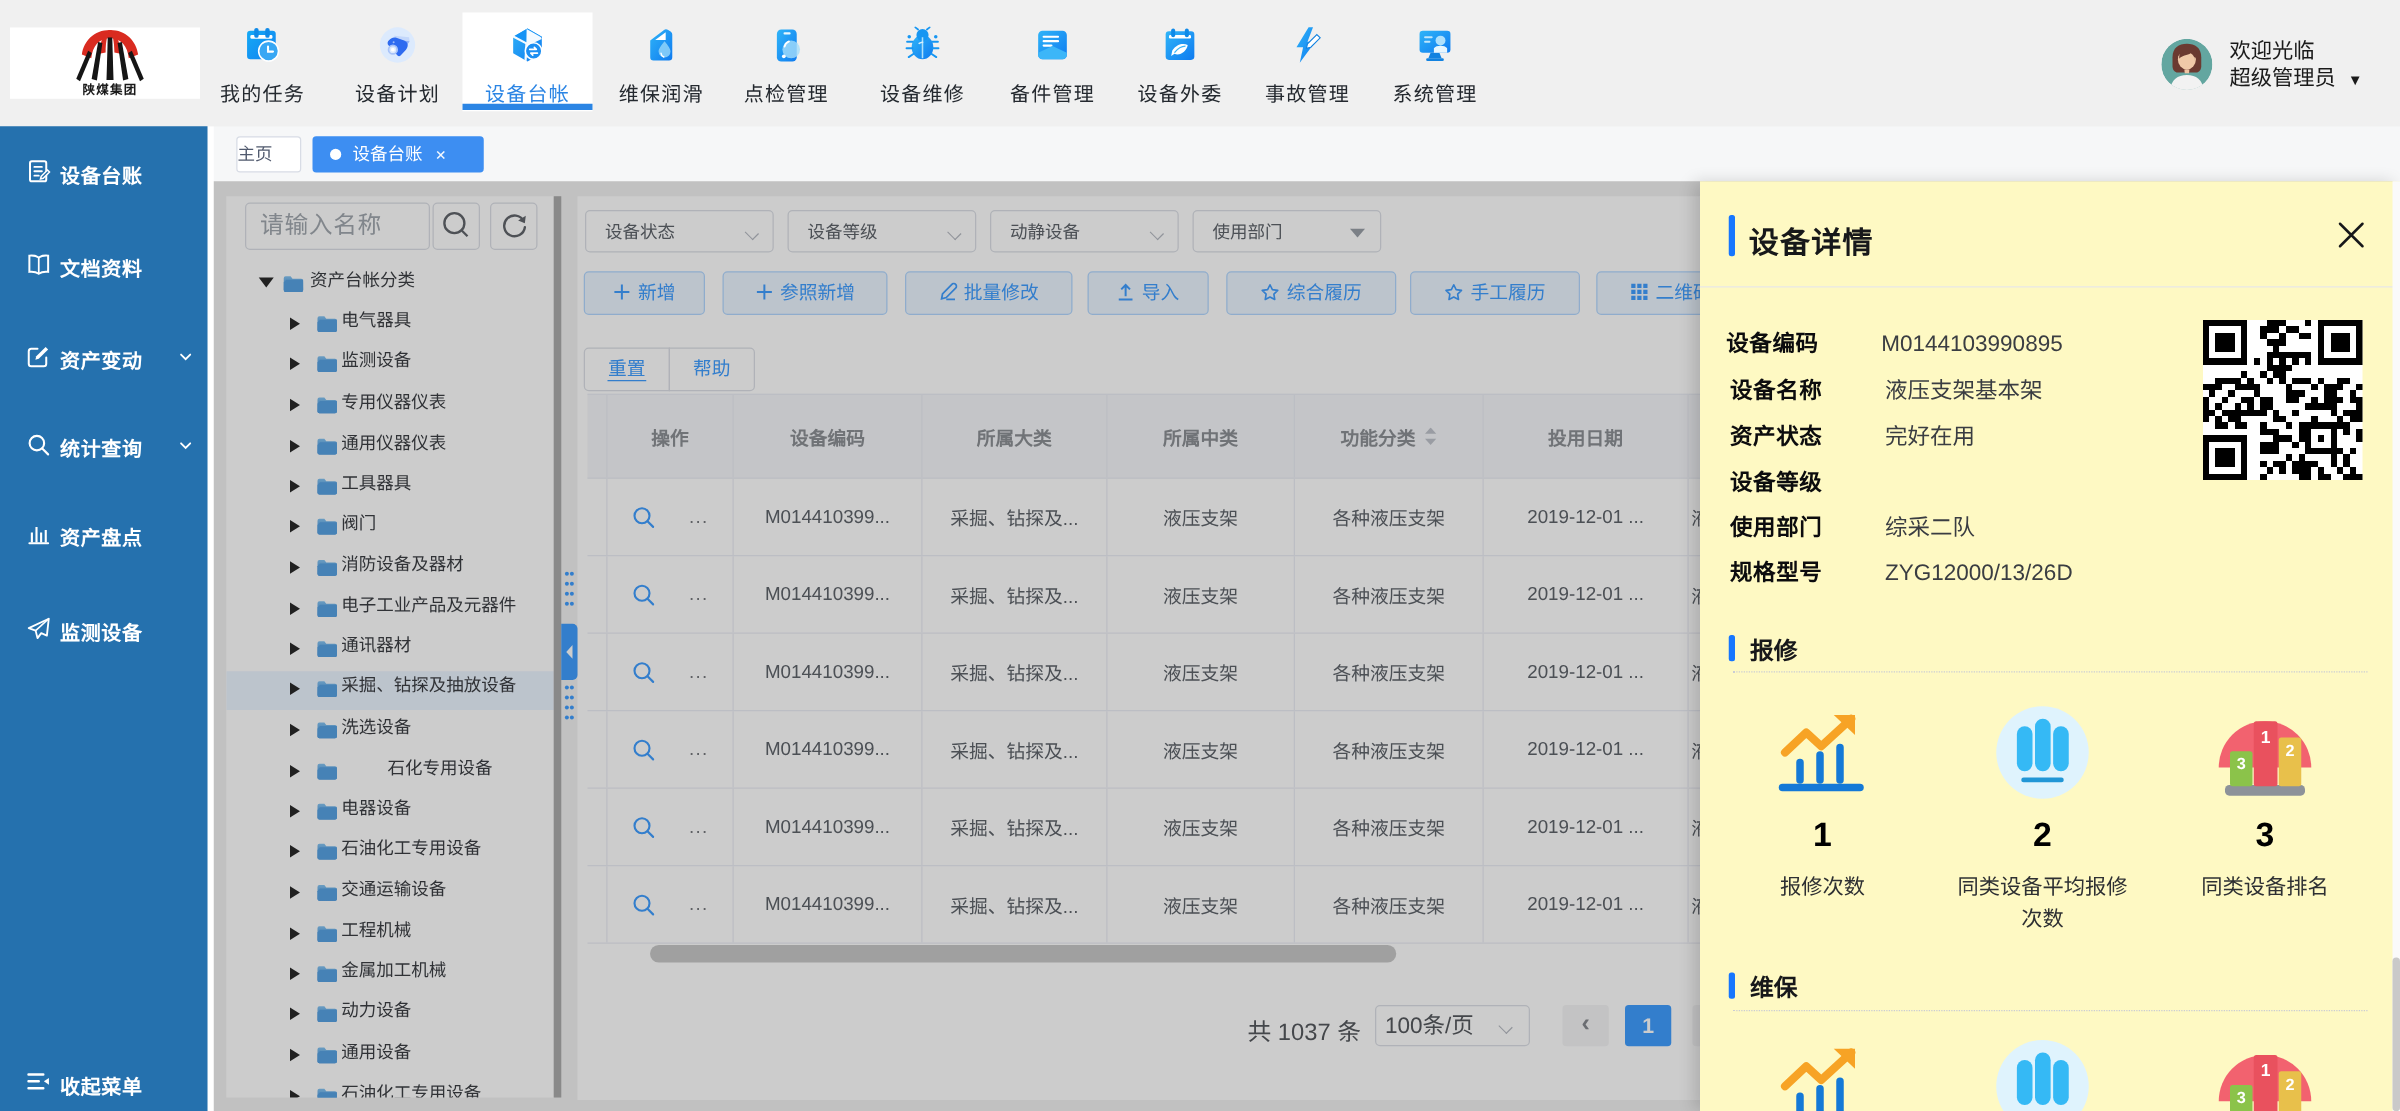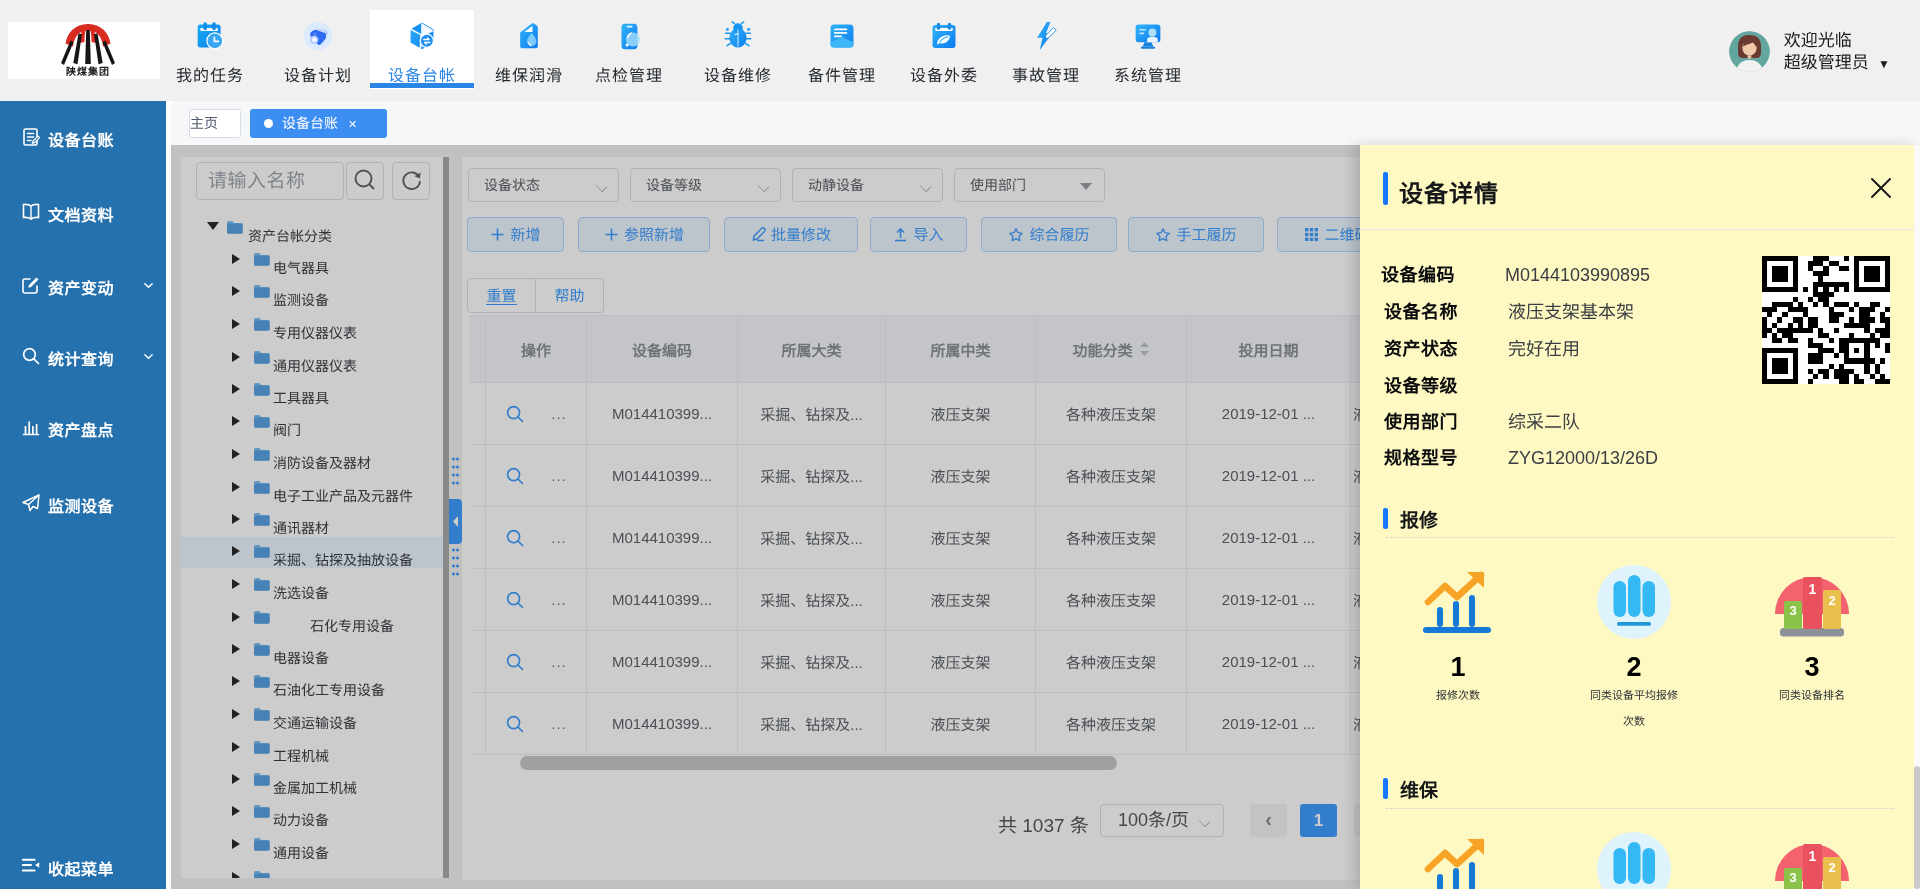--- a/index.html
+++ b/index.html
@@ -34,41 +34,41 @@
 
 .treepanel{position:absolute;left:181px;top:157px;width:263px;height:721px;background:#fff;z-index:1;overflow:hidden;}
 .sinput{position:absolute;left:15px;top:5px;width:148px;height:38px;border:1px solid #dcdfe6;border-radius:4px;background:#fff;font-size:19px;color:#a2a8af;line-height:36px;padding-left:11px;letter-spacing:0.5px;}
 .sbtn{position:absolute;top:5px;width:38px;height:38px;border:1px solid #dcdfe6;border-radius:4px;background:#fff;}
 .trow{position:absolute;left:0;width:263px;height:31px;font-size:14px;color:#3c3f44;}
 .trow.sel{background:#ecf5ff;}
 .caret{position:absolute;top:9px;width:0;height:0;}
 .caret.down{border-left:6px solid transparent;border-right:6px solid transparent;border-top:8px solid #2a2a2a;}
 .caret.right{border-top:5.5px solid transparent;border-bottom:5.5px solid transparent;border-left:8px solid #2a2a2a;}
 .fold{position:absolute;top:7px;width:17px;height:15px;}
-.tlabel{position:absolute;top:12px;white-space:nowrap;text-align:center;}
+.tlabel{position:absolute;top:0;white-space:nowrap;text-align:center;}
 .treescroll{position:absolute;left:443px;top:157px;width:6px;height:721px;background:#e8e8e8;z-index:2;}
 .treethumb{position:absolute;left:0;top:0;width:6px;height:721px;background:#acacac;}
 .split-arrow{position:absolute;left:449px;top:499px;width:13px;height:45px;background:#409eff;border-radius:0 4px 4px 0;z-index:2;}
 .gripdots{position:absolute;left:451px;width:9px;height:32px;z-index:2;}
 
 .tablepanel{position:absolute;left:462px;top:157px;width:1458px;height:723px;background:#fff;z-index:1;overflow:hidden;}
 .selbox{position:absolute;top:11px;height:34px;border:1px solid #dcdfe6;border-radius:4px;background:#fff;font-size:14px;color:#5f646b;line-height:32px;padding-left:15px;}
 .arr{position:absolute;right:12px;top:13px;width:9px;height:9px;border-right:1.5px solid #b6bac2;border-bottom:1.5px solid #b6bac2;transform:rotate(45deg) scale(1,.8);}
 .arrf{position:absolute;right:12px;top:14px;width:0;height:0;border-left:6px solid transparent;border-right:6px solid transparent;border-top:7px solid #9aa0a8;}
 .btn{position:absolute;top:60px;height:35px;border:1px solid #b3d8ff;border-radius:4px;background:#ecf5ff;color:#409eff;font-size:15px;text-align:center;line-height:33px;white-space:nowrap;}
 .btn2{top:121px;background:#fff;border:1px solid #dcdfe6;color:#409eff;}
 
 .dtable{position:absolute;left:8px;top:158px;width:1450px;text-align:center;}
 .dtable .hdr{display:grid;grid-template-columns:16px 101px 151px 148px 150px 151px 164px 561px;height:68px;background:#f5f7fa;border-top:1px solid #ebeef5;border-bottom:1px solid #ebeef5;}
 .dtable .row{display:grid;grid-template-columns:16px 101px 151px 148px 150px 151px 164px 561px;height:62px;border-bottom:1px solid #ebeef5;}
 .dtable .c{border-right:1px solid #ebeef5;display:flex;align-items:center;justify-content:center;font-size:15px;color:#5f646b;overflow:hidden;white-space:nowrap;}
 .dtable .hdr .c{color:#8d9095;font-weight:700;font-size:15px;}
 .hscroll{position:absolute;left:58px;top:599px;width:597px;height:14px;background:#c9c9c9;border-radius:7px;}
 .pgtext{position:absolute;left:536px;top:653px;font-size:19px;color:#56595e;}
-.pgsel{position:absolute;left:638px;top:647px;width:124px;height:33px;border:1px solid #dcdfe6;border-radius:4px;background:#fff;font-size:18px;color:#56595e;line-height:31px;padding-left:17px;}
+.pgsel{position:absolute;left:638px;top:647px;width:124px;height:33px;border:1px solid #dcdfe6;border-radius:4px;background:#fff;font-size:18px;color:#56595e;line-height:31px;padding-left:7px;}
 .pgprev{position:absolute;left:788px;top:647px;width:37px;height:33px;background:#f4f4f5;border-radius:3px;color:#86898f;text-align:center;line-height:31px;font-size:20px;font-weight:700;}
 .pgone{position:absolute;left:838px;top:647px;width:37px;height:33px;background:#409eff;border-radius:3px;color:#fff;text-align:center;line-height:33px;font-size:17px;font-weight:700;}
 
 .overlay{position:absolute;left:171px;top:145px;width:1749px;height:744px;background:rgba(0,0,0,0.2);z-index:40;}
 
 .drawer{position:absolute;left:1360px;top:145px;width:560px;height:744px;background:#fef9c3;z-index:60;box-shadow:-6px 0 12px rgba(0,0,0,0.15);overflow:hidden;}
 .dhead{position:absolute;left:0;top:0;width:560px;height:85px;border-bottom:1px solid #e8e8e8;}
 .bluebar{position:absolute;left:23px;top:27px;width:5px;height:33px;background:#1676fe;border-radius:2px;}
 .dtitle{position:absolute;left:39px;top:29px;font-size:24px;font-weight:700;color:#17181a;letter-spacing:1px;}
 .dclose{position:absolute;right:28px;top:32px;width:22px;height:22px;}
@@ -76,21 +76,21 @@
 .frow .fl{display:inline-block;width:124px;font-weight:700;color:#0c0c0e;letter-spacing:0.5px;}
 .frow .fv{color:#3a3d42;}
 .qr{position:absolute;left:402px;top:111px;width:128px;height:128px;}
 .sect{position:absolute;left:23px;width:514px;}
 .sect .sbar{position:absolute;left:0;top:3px;width:5px;height:21px;background:#1676fe;border-radius:2px;}
 .sect .stxt{position:absolute;left:17px;top:0;font-size:19px;font-weight:700;color:#17181a;}
 .dotline{position:absolute;left:26px;width:508px;border-top:1px dotted #c9ccd4;}
 .stat{position:absolute;width:180px;text-align:center;}
 .stat .sic{display:inline-block;width:80px;height:76px;}
 .stat .num{font-size:27px;font-weight:700;color:#000;margin-top:8px;line-height:30px;}
-.stat .slab{font-size:11px;color:#2e3033;line-height:26px;margin-top:0;}
+.stat .slab{font-size:17px;color:#2e3033;line-height:26px;margin-top:14px;}
 .dscroll{position:absolute;left:1914px;top:145px;width:6px;height:744px;background:#fafafa;z-index:70;}
 .dthumb{position:absolute;left:0;top:621px;width:6px;height:123px;background:#c9c9c9;border-radius:3px;}
 </style>
 </head>
 <body>
 
 <div class="abs" style="left:166px;top:101px;width:5px;height:788px;background:#fff;z-index:15;"></div>
 
 <div class="topbar">
   <div class="logo"><svg width="152" height="57" viewBox="0 0 152 57">

